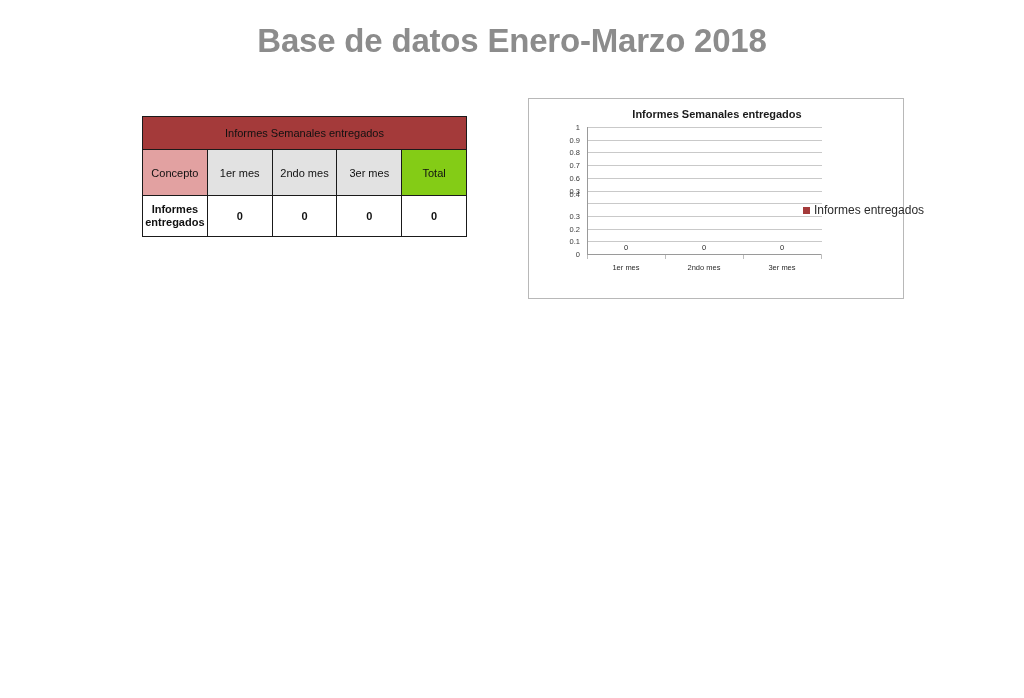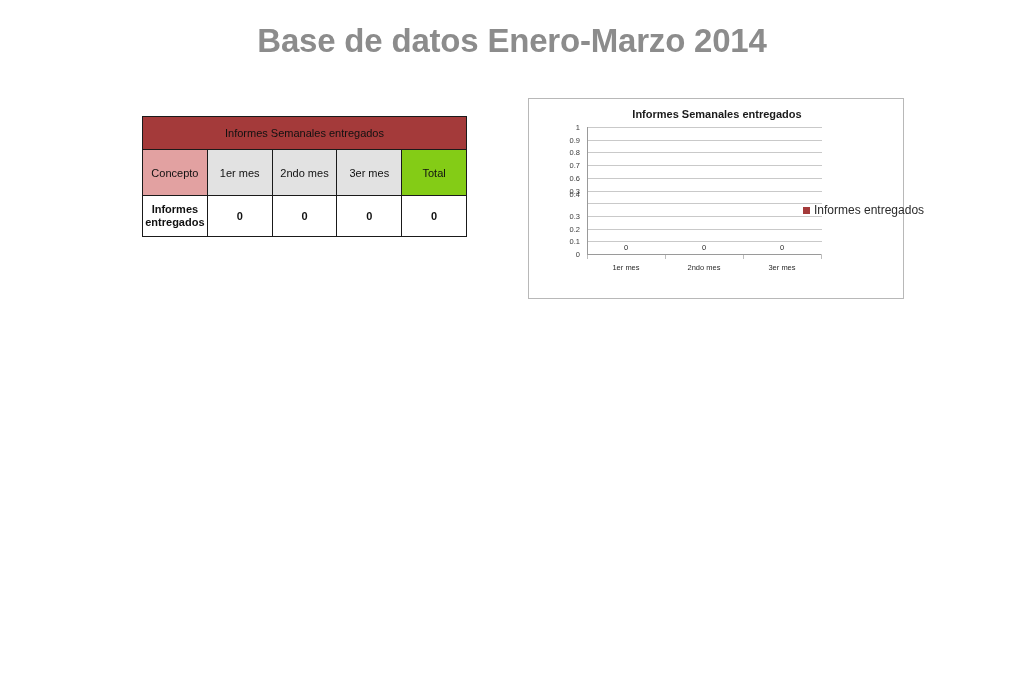--- a/index.html
+++ b/index.html
@@ -193,21 +193,21 @@
   }
   .legend-text {
     font-size: 12px;
     color: #2a2a2a;
     white-space: nowrap;
   }
 </style>
 </head>
 <body>
 
-<div class="slide-title">Base de datos Enero-Marzo 2014</div>
+<div class="slide-title">Base de datos Enero-Marzo 2018</div>
 
 <table class="data-table">
   <tbody>
     <tr>
       <td class="th-merged" colspan="5">Informes Semanales entregados</td>
     </tr>
     <tr>
       <td class="th-concepto" style="width:93px">Concepto</td>
       <td class="th-month" style="width:63px">1er mes</td>
       <td class="th-month" style="width:56px">2ndo mes</td>

